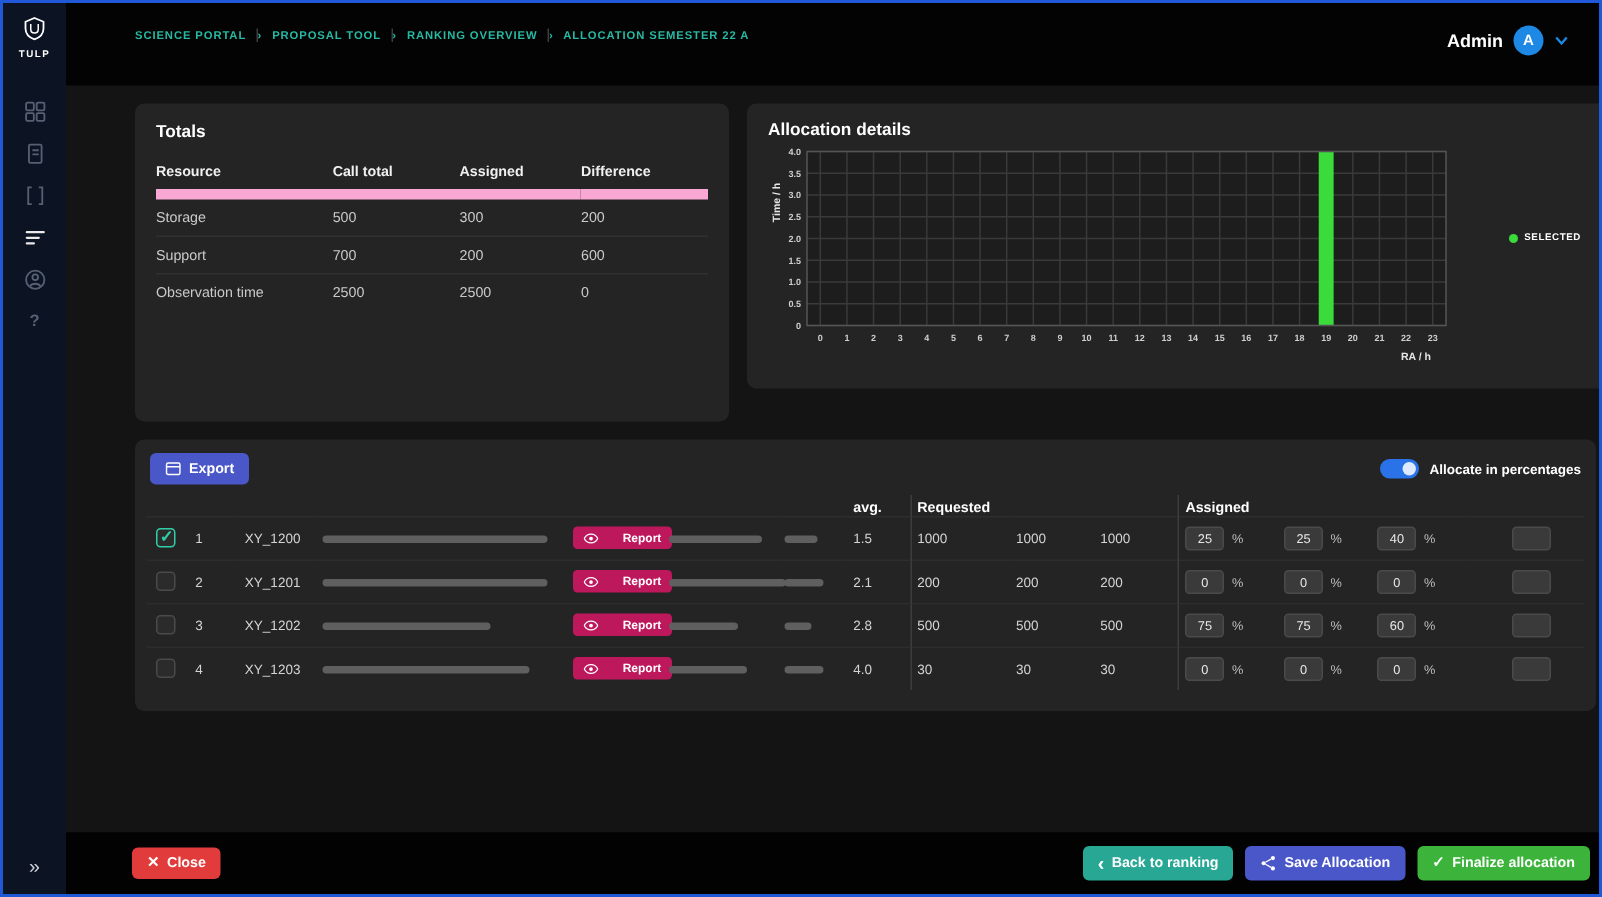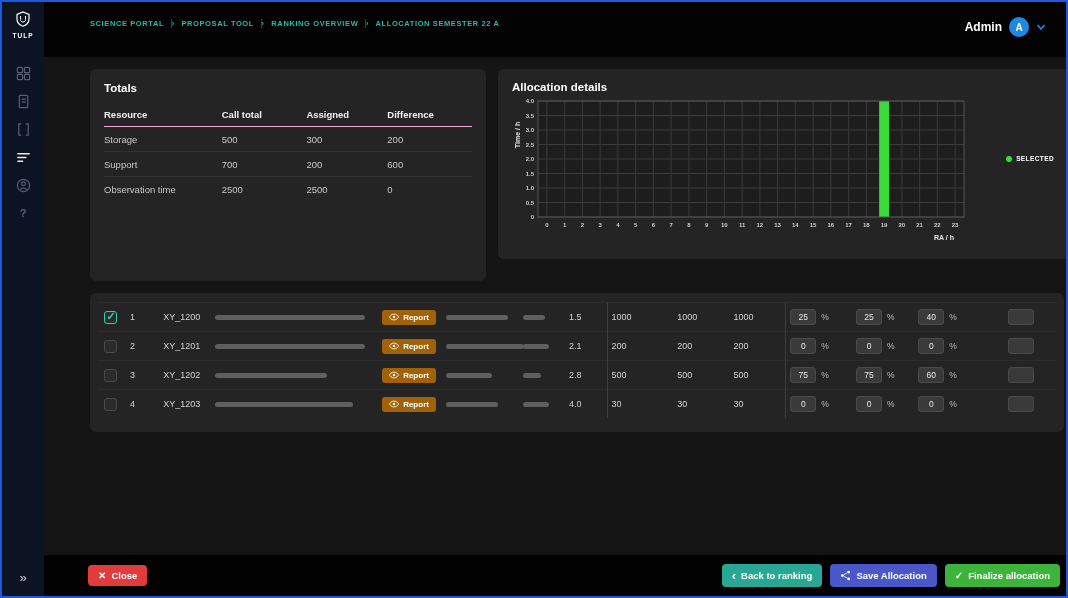--- a/index.html
+++ b/index.html
@@ -35,21 +35,21 @@
 
   
   .content { flex: 1; background: #141414; padding: 12px 0 0 46px; overflow: hidden; }
   .card { background: #242424; border-radius: 6px; }
   .top-row { display: flex; gap: 12px; }
   .card h2 { color: #fff; font-size: 11.5px; font-weight: bold; }
 
   .totals-card { width: 396px; height: 212px; padding: 13px 14px; flex: 0 0 396px; }
   .totals-table { width: 100%; border-collapse: collapse; margin-top: 9px; }
   .totals-table th { text-align: left; color: #f0f0f0; font-size: 9.5px; font-weight: bold;
-    padding: 6px 0; border-bottom: 1px solid #f9a8d4; }
+    padding: 6px 0; border-bottom: 7px solid #f9a8d4; }
   .totals-table td { color: #c9c9c9; font-size: 9.5px; padding: 6.5px 0; border-bottom: 1px solid #313131; }
   .totals-table tr:last-child td { border-bottom: none; }
 
   .details-card { flex: 1; height: 190px; padding: 12px 14px; position: relative; border-radius: 6px 0 0 6px; }
   .chart-svg { display: block; margin-top: 2px; }
   .legend { position: absolute; right: 12px; top: 86px; display: flex; align-items: center; gap: 4px; }
   .legend-dot { width: 6px; height: 6px; border-radius: 50%; background: #3bdb3b; }
   .legend-label { color: #fff; font-size: 6.5px; font-weight: bold; letter-spacing: 0.4px; }
 
   
@@ -80,22 +80,22 @@
   .support-col { text-align: right; padding-right: 22px !important; }
 
   .checkbox { width: 13px; height: 13px; border: 1px solid #4a4a4a; border-radius: 3px;
     background: #2b2b2b; position: relative; cursor: pointer; margin-left: 2px; }
   .checkbox.checked { border-color: #2fd0a8; }
   .checkbox.checked::after { content: "✓"; position: absolute; top: -2px; left: 1.5px;
     font-size: 11px; font-weight: bold; color: #2fd0a8; }
 
   .redact { display: inline-block; height: 5px; border-radius: 2.5px; background: #5f5f5f; vertical-align: middle; }
 
-  .report-btn { background: #a16207; border: none; border-radius: 3px; color: #fff; font-size: 8px;
-    font-weight: 600; padding: 3px 7px; display: inline-flex; align-items: center; gap: 4px;
+  .report-btn { background: #be185d; border: none; border-radius: 3px; color: #fff; font-size: 8px;
+    font-weight: 600; padding: 3px 7px; display: inline-flex; align-items: center; gap: 16px;
     cursor: pointer; font-family: "Liberation Sans", sans-serif; }
 
   .num-input { width: 26px; height: 16px; background: #3a3a3a; border: 1px solid #4a4a4a;
     border-radius: 3px; color: #e8e8e8; font-size: 8.5px; text-align: center;
     font-family: "Liberation Sans", sans-serif; }
   .pct { color: #bdbdbd; font-size: 8.5px; margin-left: 5px; }
 
   
   .footer { height: 41px; background: #020202; display: flex; align-items: center;
     justify-content: space-between; padding: 0 6px 0 44px; }
@@ -299,40 +299,62 @@
               <text text-anchor="middle" font-size="7" font-weight="bold" fill="#e5e5e5" transform="translate(8,40) rotate(-90)">Time / h</text>
             </svg>
           <div class="legend">
             <span class="legend-dot" style="background: rgb(59, 219, 59);"></span>
             <span class="legend-label">SELECTED</span>
           </div>
         </div>
       </div>
 
       <div class="card table-card">
+        <div class="table-toolbar">
+          <button class="btn btn-indigo">
+            <svg width="11" height="11" viewBox="0 0 16 16">
+              <rect x="1.5" y="2.5" width="13" height="11" rx="1.5" fill="none" stroke="#fff" stroke-width="1.4"></rect>
+              <line x1="1.5" y1="6" x2="14.5" y2="6" stroke="#fff" stroke-width="1.4"></line>
+            </svg>
+            <span>Export</span>
+          </button>
+          <div class="toggle-wrap">
+            <div class="toggle on" id="pct-toggle">
+                <div class="knob"></div>
+              </div>
+            <span class="toggle-label">Allocate in percentages</span>
+          </div>
+        </div>
 
         <table class="alloc-table">
           <colgroup>
             <col style="width:28px">
               <col style="width:33px">
               <col style="width:52px">
               <col style="width:166px">
             <col style="width:64px">
               <col style="width:76px">
               <col style="width:46px">
               <col style="width:42px">
             <col style="width:66px">
               <col style="width:56px">
               <col style="width:56px">
             <col style="width:66px">
               <col style="width:62px">
               <col style="width:62px">
               <col style="width:79px">
           </colgroup>
           <thead>
+            <tr class="group-row">
+              <th colspan="7"></th>
+              <th>avg.</th>
+              <th colspan="3" class="sep">Requested</th>
+              <th colspan="3" class="sep">Assigned</th>
+              <th></th>
+            </tr>
           </thead>
           <tbody>
 
             <tr>
               <td>
                   <div class="checkbox checked"></div>
                 </td>
               <td>1</td>
               <td>XY_1200</td>
               <td><span class="redact" style="width:150px"></span></td>

